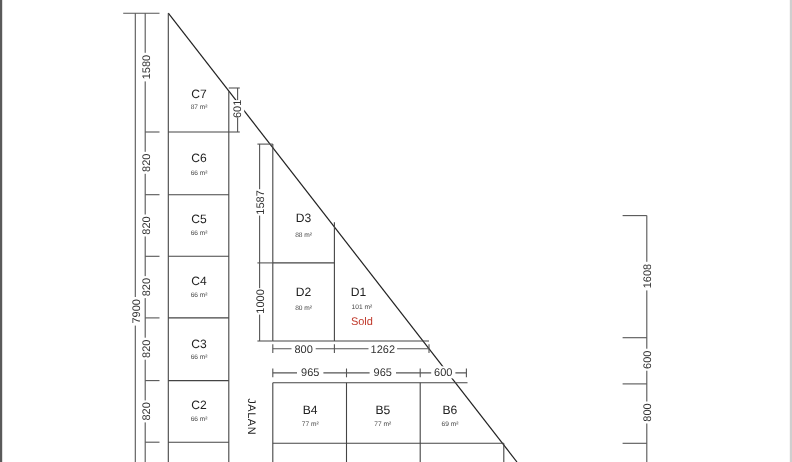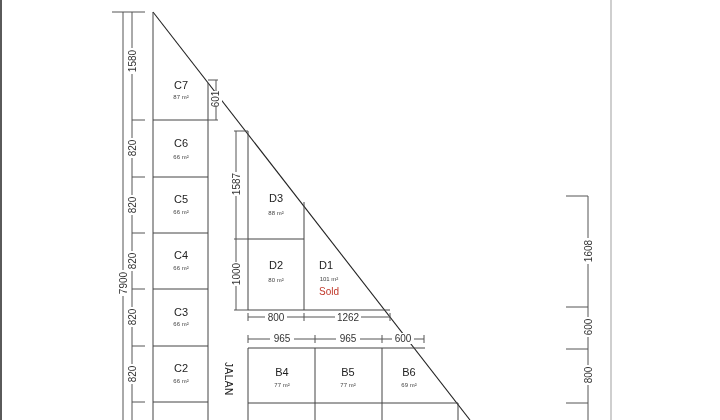--- a/index.html
+++ b/index.html
@@ -1,17 +1,17 @@
 <!DOCTYPE html>
 <html><head>
   <meta charset="utf-8">
   <style>
     html, body { margin: 0; padding: 0; background: #ffffff; }
     body { width: 720px; height: 420px; overflow: hidden; position: relative; font-family: "Liberation Sans", sans-serif; }
-    #frame { position: absolute; left: 0; top: 0; width: 612px; height: 420px; }
+    #frame { position: absolute; left: 0; top: 0; width: 720px; height: 420px; }
     #edge-left { position: absolute; left: 0; top: 0; width: 2px; height: 420px; background: #5a5a5a; }
     #edge-right { position: absolute; right: 0; top: 0; width: 2px; height: 420px; background: #cfcfcf; }
     svg { position: absolute; left: 0; top: 0; }
     .plot { fill: none; stroke: #444; stroke-width: 1; }
     .dim { stroke: #555; stroke-width: 1; fill: none; }
     .cut { stroke: #222; stroke-width: 1.1; fill: none; }
     .lot-name { font-family: "Liberation Sans", sans-serif; font-size: 11px; fill: #222; }
     .lot-area { font-family: "Liberation Sans", sans-serif; font-size: 6px; fill: #444; }
     .dim-text { font-family: "Liberation Sans", sans-serif; font-size: 10px; fill: #333; }
     .sold { font-family: "Liberation Sans", sans-serif; font-size: 10px; }

